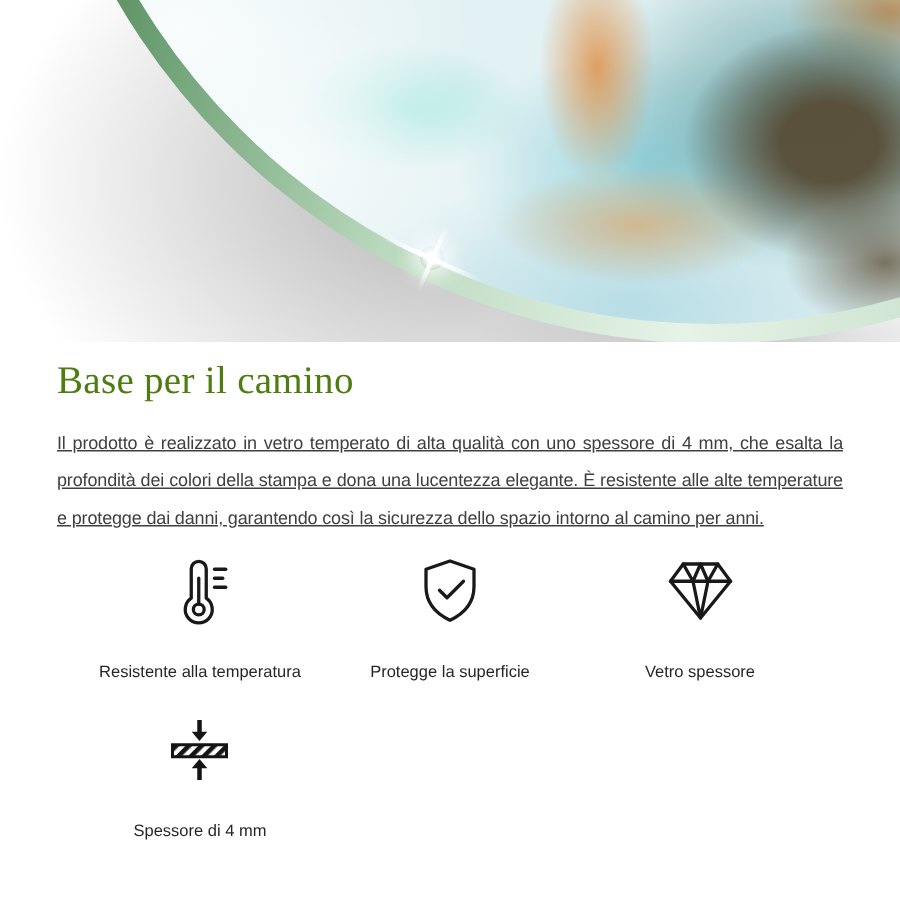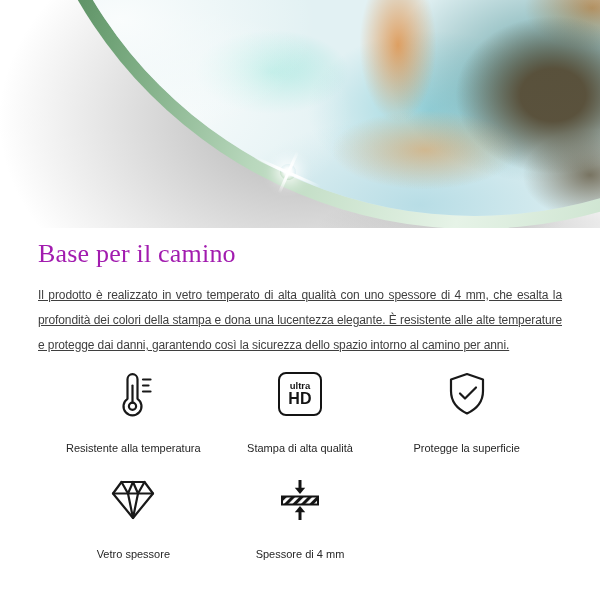--- a/index.html
+++ b/index.html
@@ -36,21 +36,21 @@
     background:radial-gradient(circle,#fff 0%,rgba(255,255,255,.85) 35%,rgba(255,255,255,0) 75%);
     box-shadow:0 0 14px 5px rgba(255,255,255,.85);}
   .sparkle .rh{position:absolute;left:-36px;top:-1.5px;width:72px;height:3px;border-radius:2px;
     background:linear-gradient(90deg,transparent,rgba(255,255,255,.95) 35%,#fff 50%,rgba(255,255,255,.95) 65%,transparent);}
   .sparkle .rv{position:absolute;left:-1.5px;top:-23px;width:3px;height:46px;border-radius:2px;
     background:linear-gradient(180deg,transparent,rgba(255,255,255,.95) 35%,#fff 50%,rgba(255,255,255,.95) 65%,transparent);}
 
   
   .content{padding:0 38px;}
   h1{margin:9px 0 0;font-family:"Liberation Serif",serif;font-weight:400;
-     font-size:26px;line-height:34px;color:#a21caf;letter-spacing:.2px;}
+     font-size:26px;line-height:34px;color:#4d7c0f;letter-spacing:.2px;}
   h1 .t-line{display:block;}
   .desc{margin:12px 0 0;font-size:12px;line-height:25px;letter-spacing:-0.1px;
         color:#3f3f3f;text-align:justify;text-decoration:underline;}
 
   
   .features{display:grid;grid-template-columns:repeat(3,1fr);row-gap:22px;
             margin-top:12px;padding:0 12px;}
   .feature{display:flex;flex-direction:column;align-items:center;}
   .icon-box{height:48px;display:flex;align-items:center;justify-content:center;}
   .f-label{margin-top:24px;font-size:11px;color:#262626;white-space:nowrap;}
@@ -92,29 +92,20 @@
             <circle class="icon-stroke" cx="19.5" cy="35.3" r="3.6" stroke-width="2"></circle>
             <line class="icon-stroke" x1="19.5" y1="31.6" x2="19.5" y2="14.5" stroke-width="1.8"></line>
             <line class="icon-stroke" x1="30" y1="8.5" x2="37.5" y2="8.5" stroke-width="2"></line>
             <line class="icon-stroke" x1="30" y1="14.5" x2="35.5" y2="14.5" stroke-width="2"></line>
             <line class="icon-stroke" x1="30" y1="20.5" x2="37.5" y2="20.5" stroke-width="2"></line>
           </svg>
         </div>
         <div class="f-label">Resistente alla temperatura</div>
       </div>
 
-      <div class="feature">
-        <div class="icon-box">
-          <div class="hd-badge">
-            <span class="u">ultra</span>
-            <span class="h">HD</span>
-          </div>
-        </div>
-        <div class="f-label">Stampa di alta qualità</div>
-      </div>
 
       <div class="feature">
         <div class="icon-box">
           <svg width="44" height="46" viewBox="0 0 44 46">
             <path class="icon-stroke" stroke-width="2.4" d="M22 3 L38 8.5 V20 c0 11.5 -7.5 18.5 -16 22.5 C13.5 38.5 6 31.5 6 20 V8.5 Z"></path>
             <path class="icon-stroke" stroke-width="2.4" d="M15 22.5 l5 5 L31 16.5"></path>
           </svg>
         </div>
         <div class="f-label">Protegge la superficie</div>
       </div>

